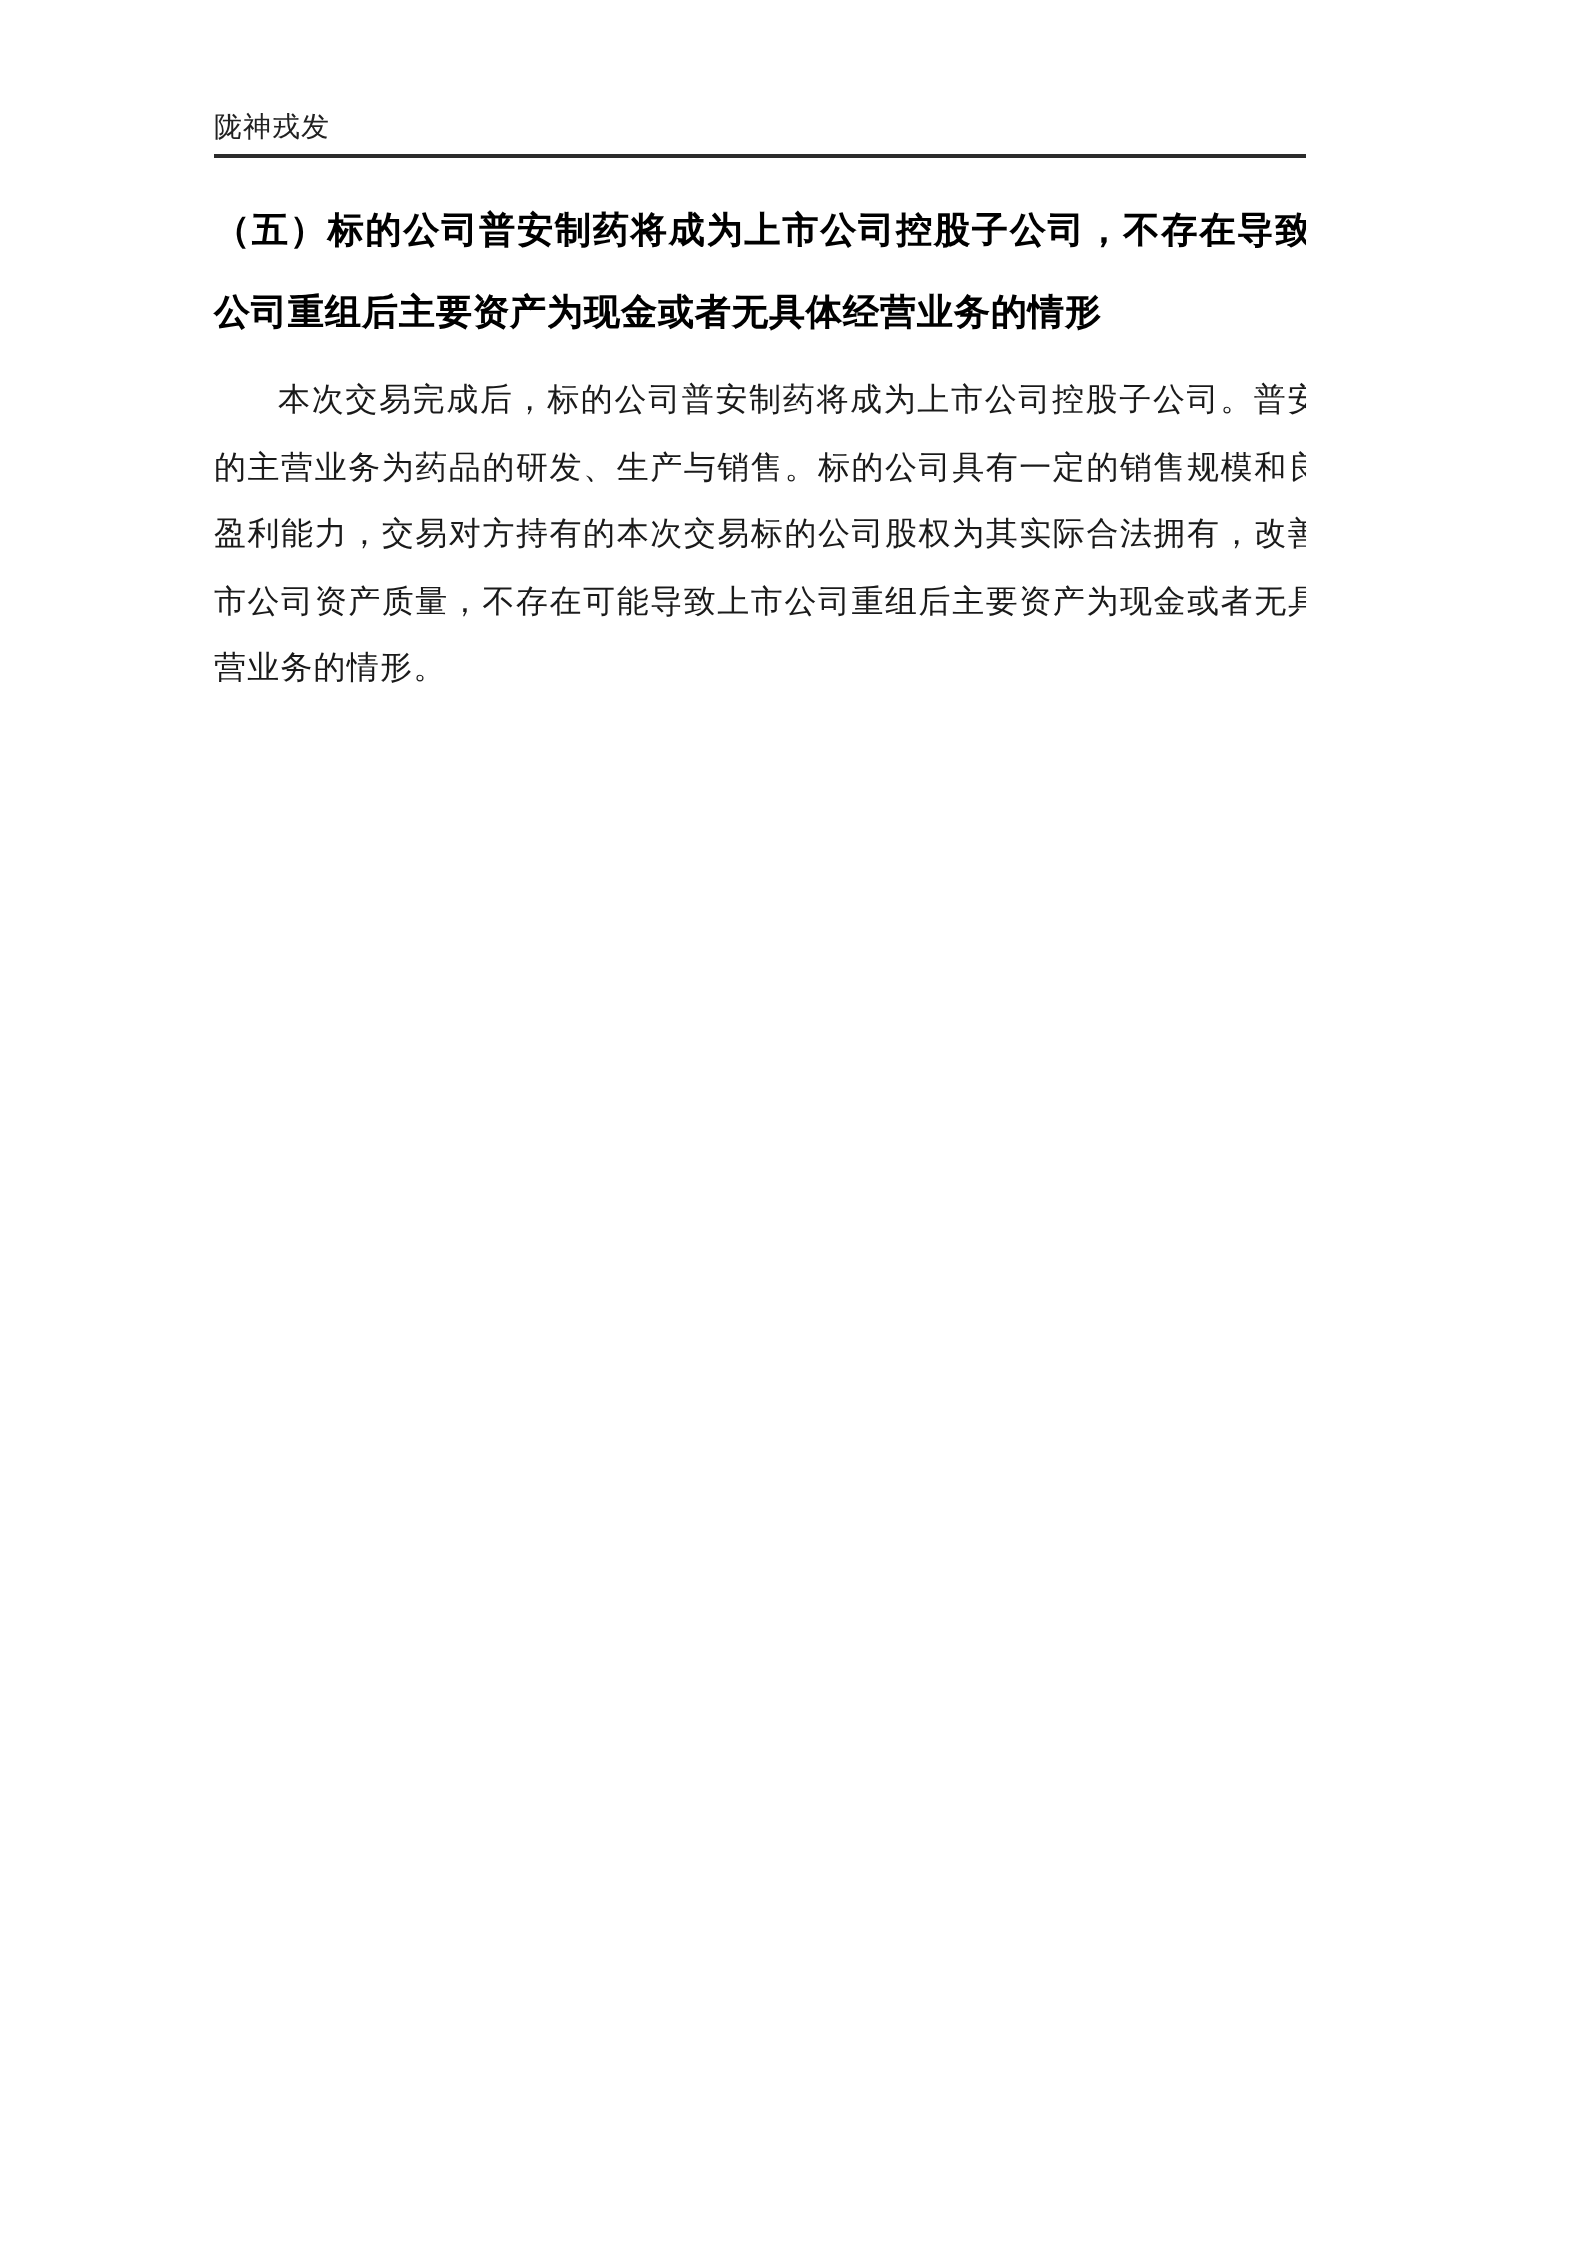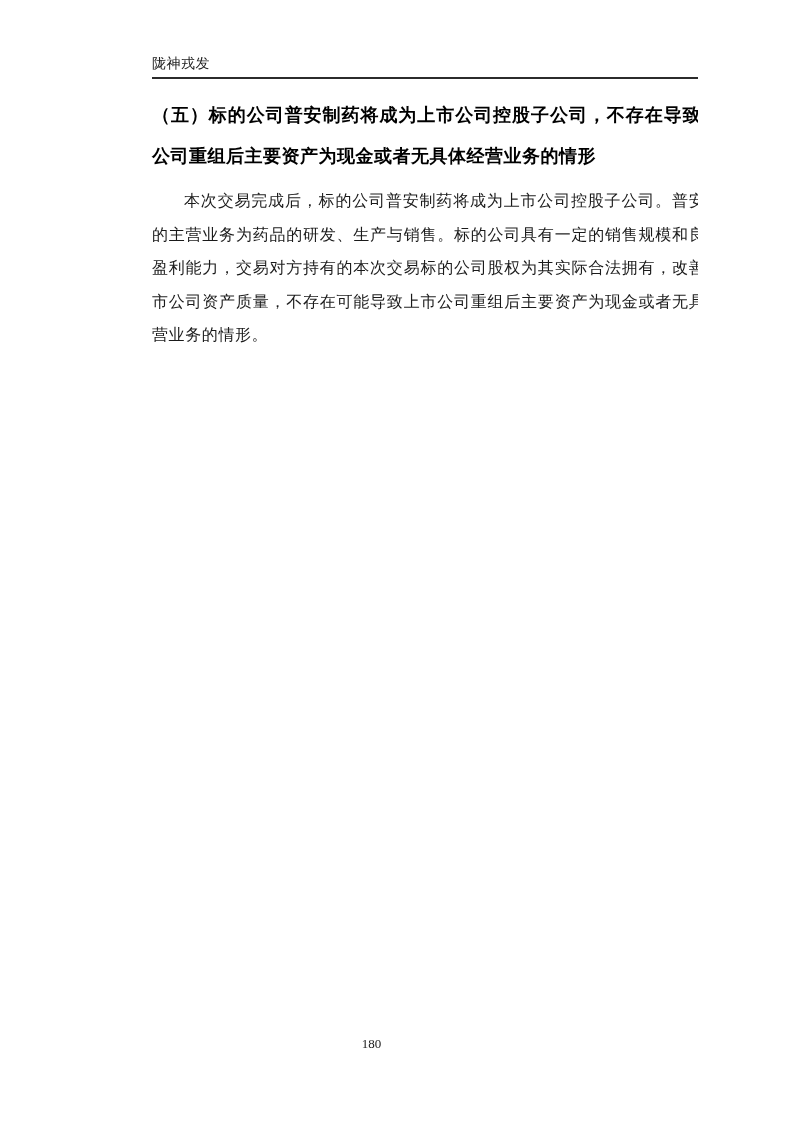--- a/index.html
+++ b/index.html
@@ -9,21 +9,20 @@
   }
   .page {
     position: relative;
     width: 653px;
     height: 1122px;
     background: #ffffff;
     color: #1a1a1a;
     font-family: "Liberation Serif", "DejaVu Serif", serif;
     overflow: hidden;
     box-sizing: border-box;
-    margin-left: 45px;
   }
   .content-col {
     position: absolute;
     left: 107px;
     top: 0;
     width: 587px;
   }
   .doc-header {
     display: flex;
     justify-content: space-between;
@@ -94,17 +93,14 @@
       <h2 class="heading">（五）标的公司普安制药将成为上市公司控股子公司，不存在导致上市公司重组后主要资产为现金或者无具体经营业务的情形</h2>
 
       <p class="para indent">本次交易完成后，标的公司普安制药将成为上市公司控股子公司。普安制药的主营业务为药品的研发、生产与销售。标的公司具有一定的销售规模和良好的盈利能力，交易对方持有的本次交易标的公司股权为其实际合法拥有，改善了上市公司资产质量，不存在可能导致上市公司重组后主要资产为现金或者无具体经营业务的情形。</p>
 
 
 
 
     </div>
   </div>
 
-  <div class="doc-footer">
-    <span>180</span>
-  </div>
 
 </div>
 
 </body></html>

